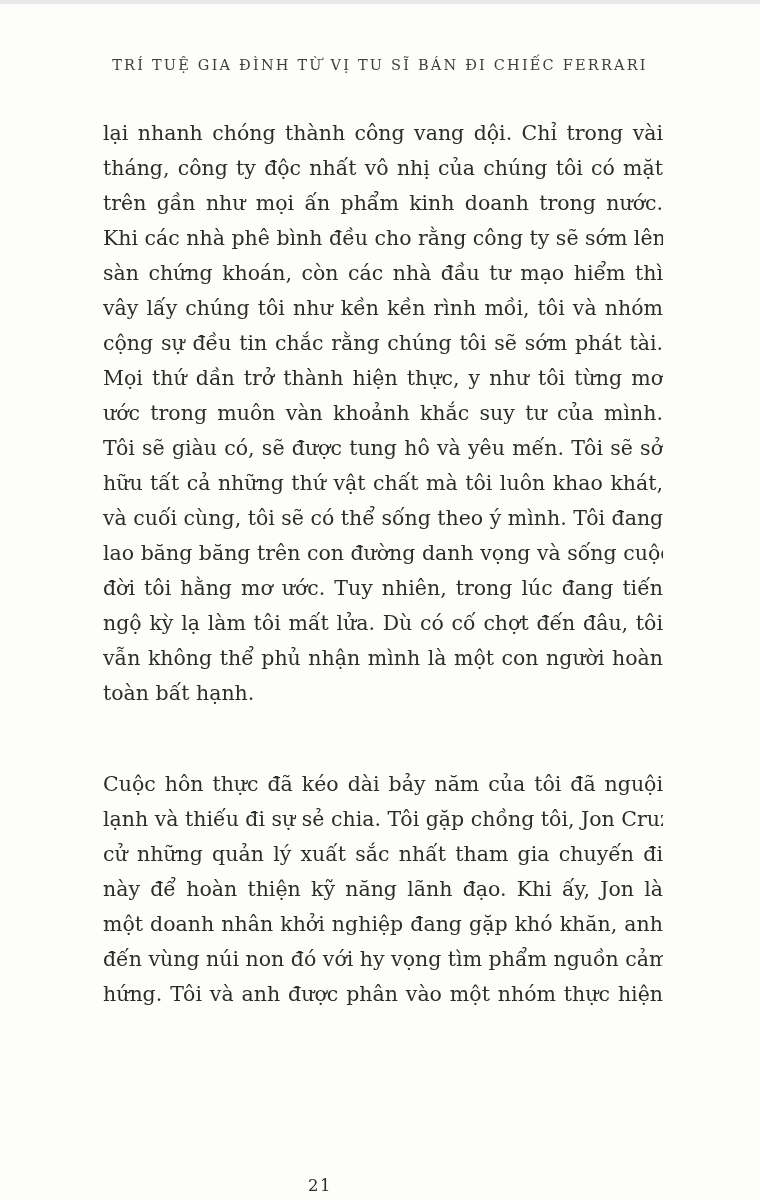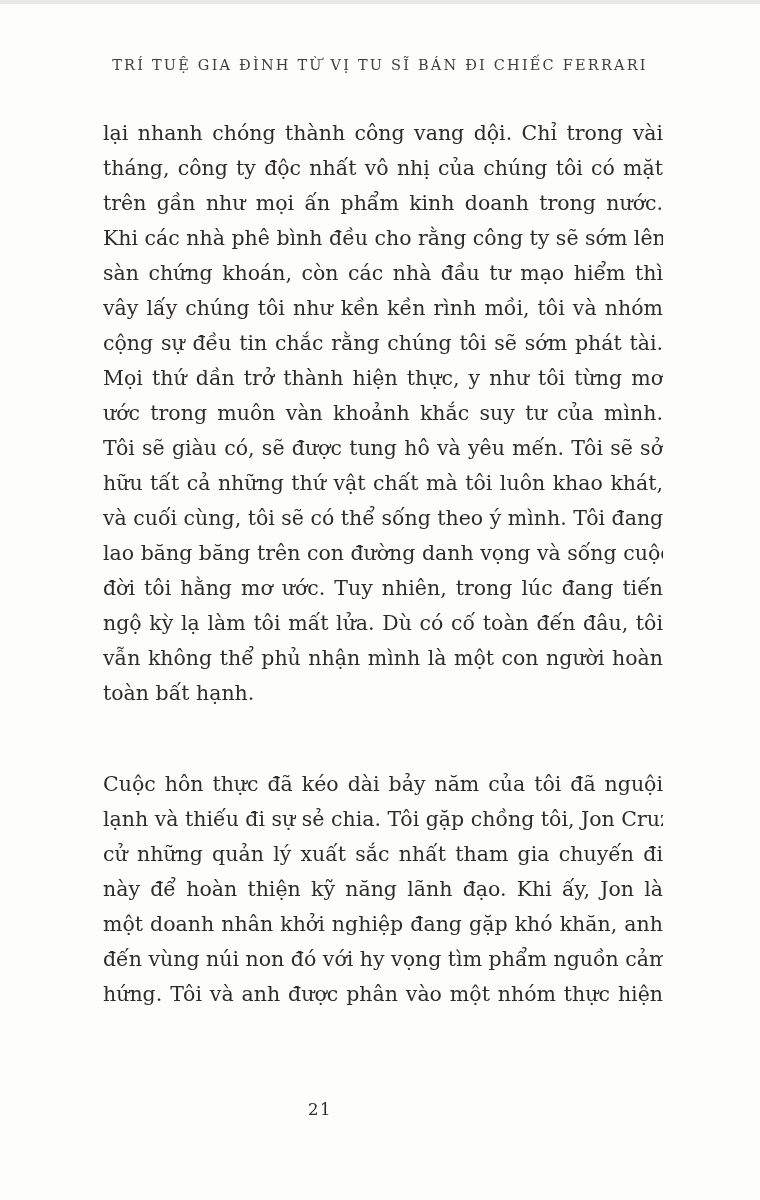--- a/index.html
+++ b/index.html
@@ -41,21 +41,21 @@
     white-space: nowrap;
     text-align: justify;
     text-align-last: justify;
     text-justify: inter-word;
   }
   .line.para-end {
     text-align-last: left;
   }
   .page-number {
     position: absolute;
-    top: 1096px;
+    top: 1172px;
     left: 0;
     width: 640px;
     text-align: center;
     font-size: 16.5px;
     letter-spacing: 1.5px;
     color: #2d2c2a;
   }
 </style>
 </head>
 <body>
@@ -74,21 +74,21 @@
       <div class="line">sàn chứng khoán, còn các nhà đầu tư mạo hiểm thì</div>
       <div class="line">vây lấy chúng tôi như kền kền rình mồi, tôi và nhóm</div>
       <div class="line">cộng sự đều tin chắc rằng chúng tôi sẽ sớm phát tài.</div>
       <div class="line">Mọi thứ dần trở thành hiện thực, y như tôi từng mơ</div>
       <div class="line">ước trong muôn vàn khoảnh khắc suy tư của mình.</div>
       <div class="line">Tôi sẽ giàu có, sẽ được tung hô và yêu mến. Tôi sẽ sở</div>
       <div class="line">hữu tất cả những thứ vật chất mà tôi luôn khao khát,</div>
       <div class="line">và cuối cùng, tôi sẽ có thể sống theo ý mình. Tôi đang</div>
       <div class="line">lao băng băng trên con đường danh vọng và sống cuộc</div>
       <div class="line">đời tôi hằng mơ ước. Tuy nhiên, trong lúc đang tiến</div>
-      <div class="line">ngộ kỳ lạ làm tôi mất lửa. Dù có cố toàn đến đâu, tôi</div>
+      <div class="line">ngộ kỳ lạ làm tôi mất lửa. Dù có cố chợt đến đâu, tôi</div>
       <div class="line">vẫn không thể phủ nhận mình là một con người hoàn</div>
       <div class="line para-end">toàn bất hạnh.</div>
     </div>
 
     <div class="paragraph">
       <div class="line">Cuộc hôn thực đã kéo dài bảy năm của tôi đã nguội</div>
       <div class="line">lạnh và thiếu đi sự sẻ chia. Tôi gặp chồng tôi, Jon Cruz,</div>
       <div class="line">cử những quản lý xuất sắc nhất tham gia chuyến đi</div>
       <div class="line">này để hoàn thiện kỹ năng lãnh đạo. Khi ấy, Jon là</div>
       <div class="line">một doanh nhân khởi nghiệp đang gặp khó khăn, anh</div>

